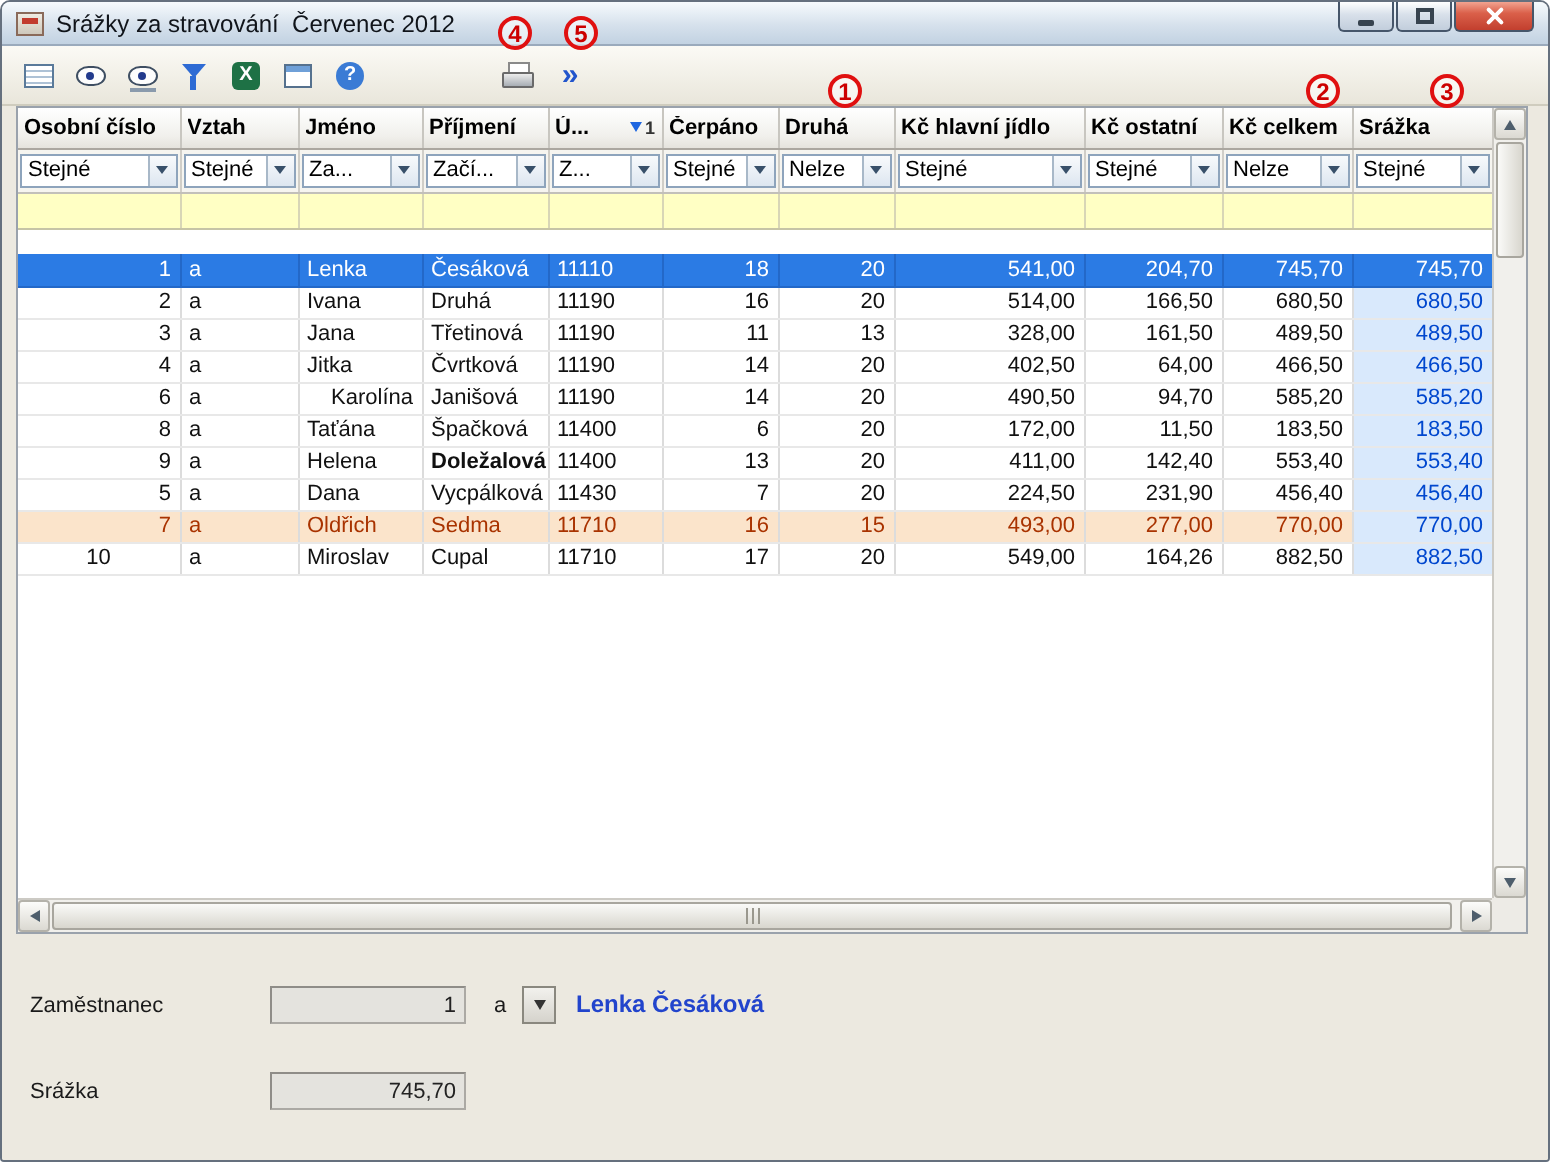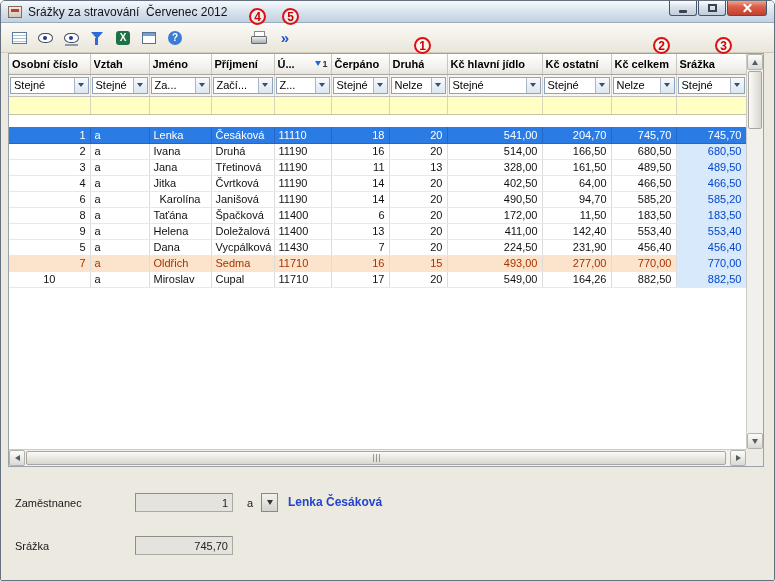--- a/index.html
+++ b/index.html
@@ -415,21 +415,21 @@
               <td style="text-align: right;">14</td>
               <td style="text-align: right;">20</td>
               <td style="text-align: right;">402,50</td>
               <td style="text-align: right;">64,00</td>
               <td style="text-align: right;">466,50</td>
               <td class="ded" style="text-align: right;">466,50</td>
             </tr>
             <tr>
               <td style="text-align: right;">6</td>
               <td style="text-align: left;">a</td>
-              <td style="text-align: center;">Karolína</td>
+              <td style="text-align: right;">Karolína</td>
               <td style="text-align: left;">Janišová</td>
               <td style="text-align: left;">11190</td>
               <td style="text-align: right;">14</td>
               <td style="text-align: right;">20</td>
               <td style="text-align: right;">490,50</td>
               <td style="text-align: right;">94,70</td>
               <td style="text-align: right;">585,20</td>
               <td class="ded" style="text-align: right;">585,20</td>
             </tr>
             <tr>
@@ -442,21 +442,21 @@
               <td style="text-align: right;">20</td>
               <td style="text-align: right;">172,00</td>
               <td style="text-align: right;">11,50</td>
               <td style="text-align: right;">183,50</td>
               <td class="ded" style="text-align: right;">183,50</td>
             </tr>
             <tr>
               <td style="text-align: right;">9</td>
               <td style="text-align: left;">a</td>
               <td style="text-align: left;">Helena</td>
-              <td style="text-align: left;">Doležalová</td>
+              <td style="text-align: left; font-weight: bold;">Doležalová</td>
               <td style="text-align: left;">11400</td>
               <td style="text-align: right;">13</td>
               <td style="text-align: right;">20</td>
               <td style="text-align: right;">411,00</td>
               <td style="text-align: right;">142,40</td>
               <td style="text-align: right;">553,40</td>
               <td class="ded" style="text-align: right;">553,40</td>
             </tr>
             <tr>
               <td style="text-align: right;">5</td>

